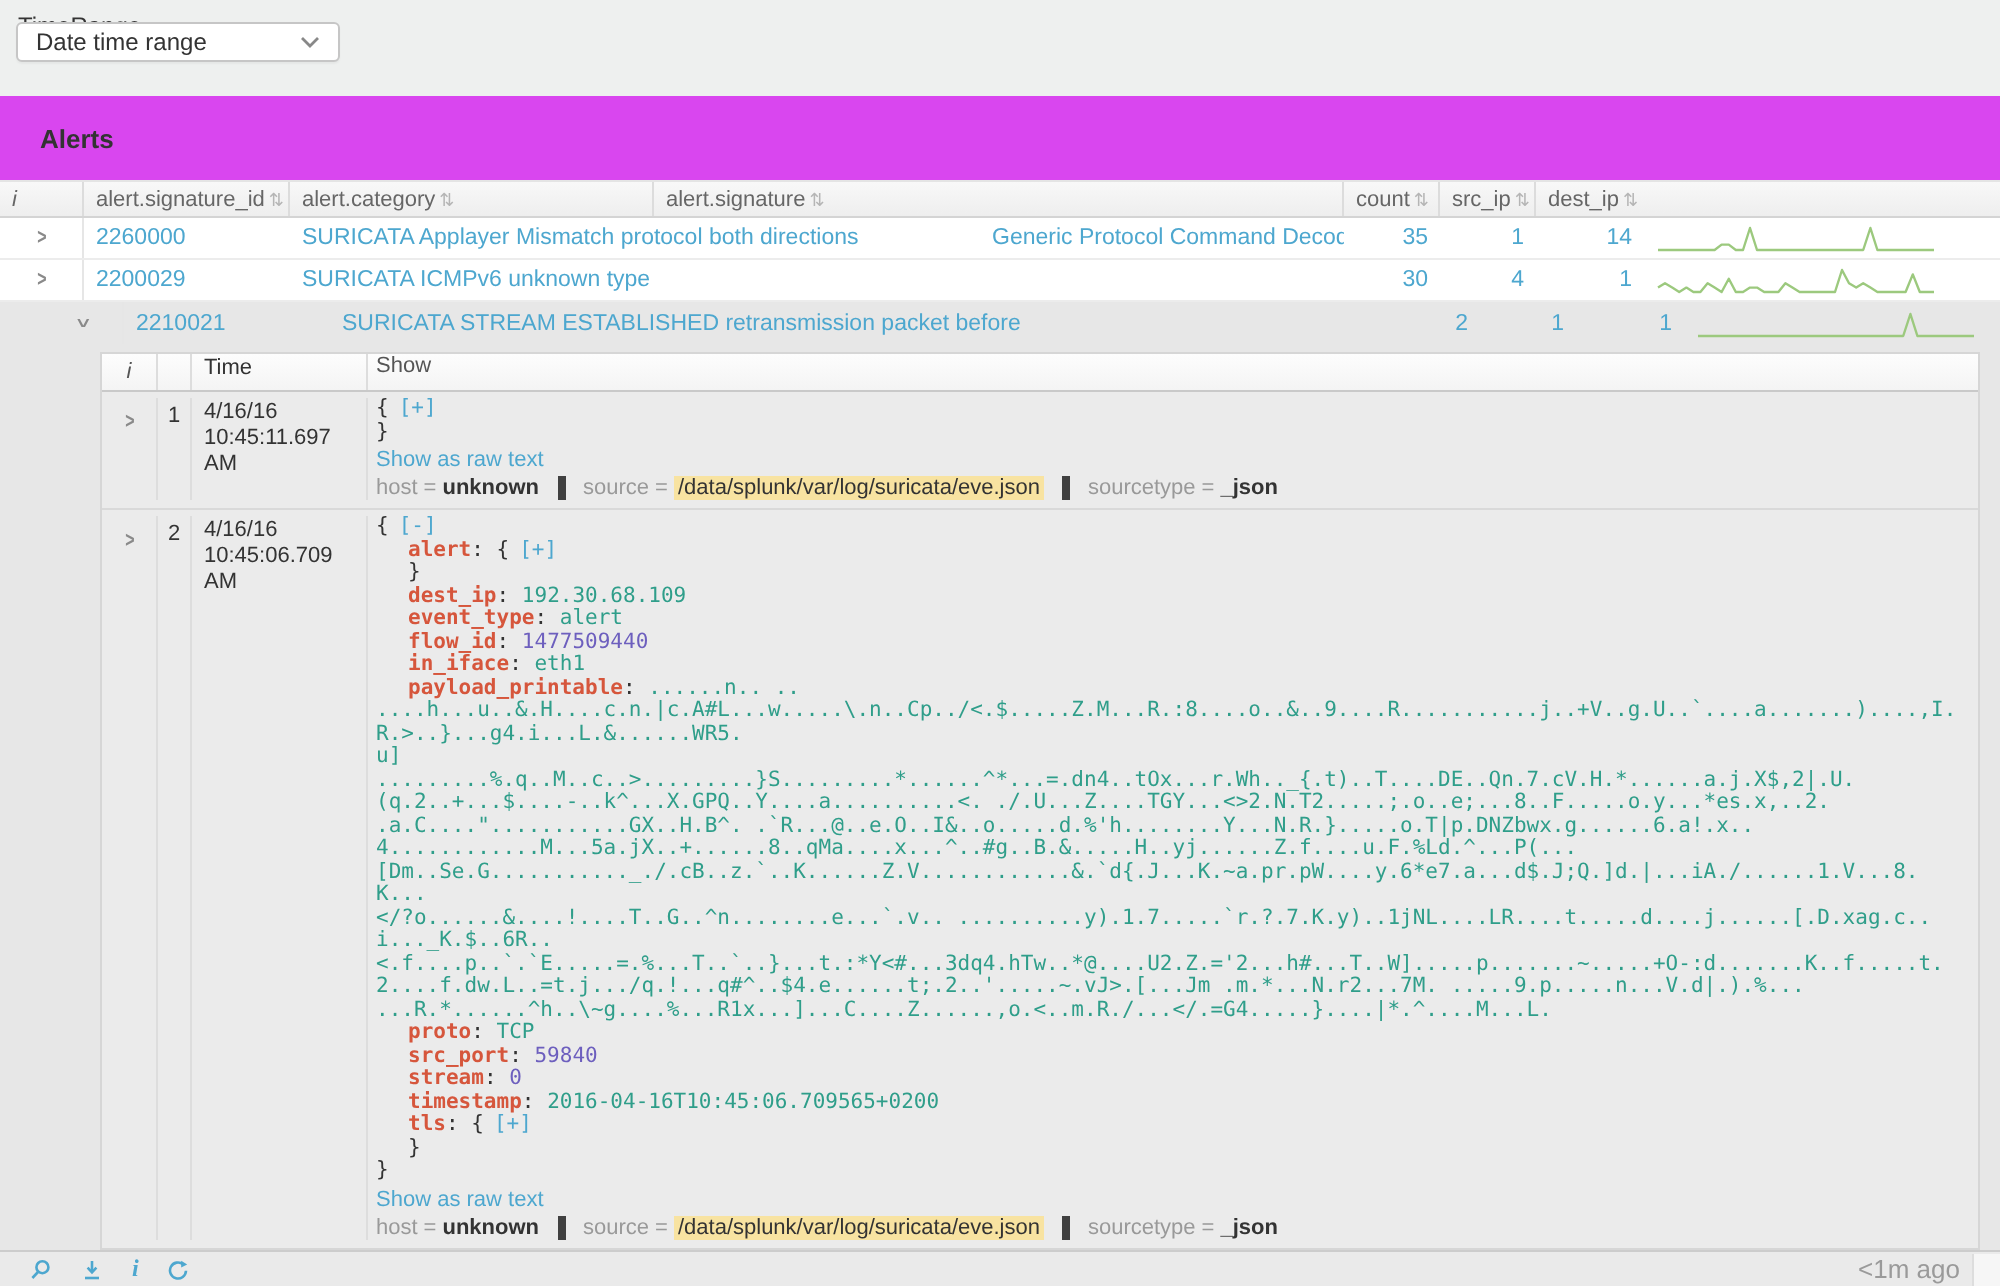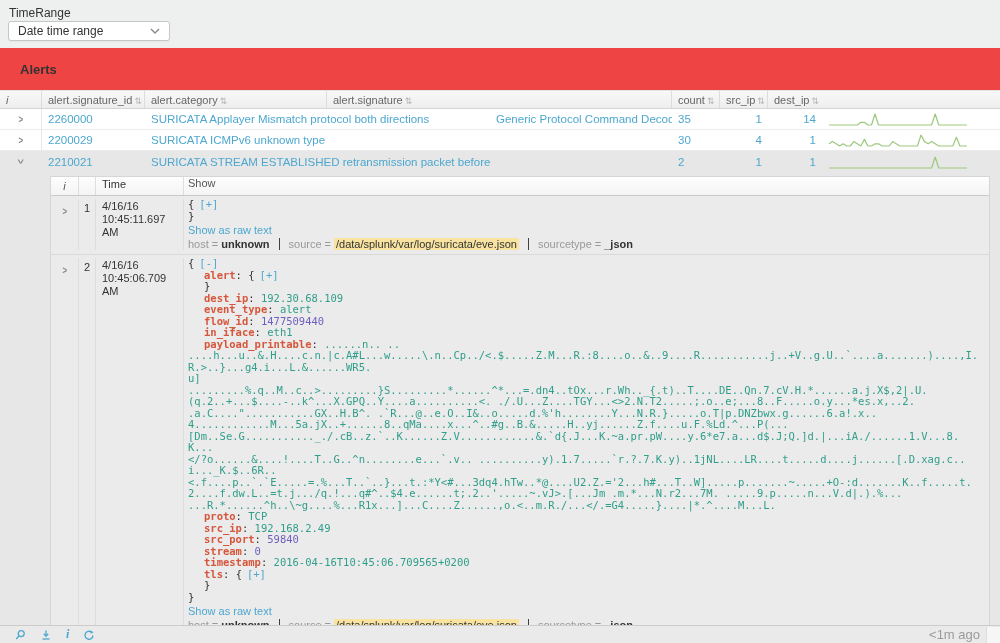--- a/index.html
+++ b/index.html
@@ -4,46 +4,46 @@
 <style>
   * { box-sizing: border-box; }
   html,body { margin:0; padding:0; }
   body {
     width:1000px; height:643px; position:relative; overflow:hidden;
     background:#eef0ef; font-family:"Liberation Sans", sans-serif; color:#333;
   }
   
   .tr-label { font-size:12px; color:#333; padding:6px 0 0 9px; }
   .dropdown {
-    position:absolute; left:8px; top:21px; width:162px; height:20px;
+    position:absolute; left:8px; top:11px; width:162px; height:20px;
     background:#fff; border:1px solid #c6c6c6; border-radius:3px;
     display:flex; align-items:center; justify-content:space-between;
     padding:0 9px; font-size:12px; color:#333; cursor:pointer;
     box-shadow:0 1px 1px rgba(0,0,0,.04);
   }
   .chev svg { display:block; }
   
-  .panel { position:absolute; left:0; top:48px; width:1000px; height:577px; background:#ef4444; }
+  .panel { position:absolute; left:0; top:48px; width:1000px; height:577px; background:#d946ef; }
   .panel-title { font-size:13px; font-weight:bold; color:#333; padding:14px 20px 13px; }
   
   .thead { display:flex; height:19px; background:linear-gradient(#f8f8f8,#eeeeee);
     border-top:1px solid #e4e4e4; border-bottom:1px solid #d4d4d4; }
   .th { font-size:11px; color:#666; padding:3px 6px 0; white-space:nowrap; overflow:hidden;
     border-right:1px solid #dcdcdc; cursor:pointer; }
   .th:last-child { border-right:none; }
   .sort { color:#b5b5b5; font-size:9px; margin-left:2px; }
   .c-i { width:42px; } .c-id { width:103px; text-align:left; }
   .c-sig { width:345px; } .c-cat { width:182px; }
-  .c-count { width:48px; text-align:left; } .c-src { width:48px; text-align:right; }
+  .c-count { width:48px; text-align:right; } .c-src { width:48px; text-align:right; }
   .c-dest { width:54px; text-align:right; } .c-spark { flex:1; }
   .trow { display:flex; height:21px; align-items:center; background:#fff; border-bottom:1px solid #ececec; }
   .trow .td { font-size:11.5px; padding:0 6px; white-space:nowrap; overflow:hidden; }
   .td.c-i { align-self:stretch; display:flex; align-items:center; justify-content:center;
     border-right:1px solid #e6e6e6; }
-  .trow.expanded { background:#e7e7e7; border-bottom:none; }
+  .trow.expanded { background:#e7e7e7; border-bottom:none;padding-left:20px; }
   .link { color:#4da7cf; cursor:pointer; }
   .arrow { color:#8a8a8a; font-size:10px; font-weight:bold; display:inline-block;
     transform:scale(.8,1.1); cursor:pointer; }
   .arrow.down { transform:rotate(90deg) scale(.8,1.1); }
   .sparkcell svg { display:block; }
   
   .expand-area { background:#e7e7e7; padding:4px 10px 4px 50px; border-bottom:1px solid #cfcfcf; }
   .events-box { border:1px solid #d6d6d6; background:#ebebeb; }
   .ev-head { display:flex; height:19px; background:linear-gradient(#fdfdfd,#f4f4f4);
     border-bottom:1px solid #c9c9c9; }
@@ -68,21 +68,21 @@
   .jkey::after { content:": "; color:#333; font-weight:normal; }
   .jstr { color:#2f9e8a; }
   .jnum { color:#6d5fbe; }
   .jtoggle { color:#4da7cf; cursor:pointer; margin-left:5px; }
   .payload { font-family:"DejaVu Sans Mono", monospace; font-size:10.5px; line-height:11.5px;
     color:#2f9e8a; white-space:pre-wrap; word-break:break-all; }
   .rawlink { display:block; font-size:11px; line-height:12px; color:#4da7cf; margin-top:2px; cursor:pointer; }
   
   .meta { display:flex; align-items:center; font-size:11px; line-height:12px; color:#999; margin-top:2px; }
   .mitem { display:flex; align-items:center;justify-content:flex-end; }
-  .mitem + .mitem { border-left:1px solid #404040; margin-left:9px; padding-left:9px; }
+  .mitem + .mitem { border-left:4px solid #404040; margin-left:9px; padding-left:9px; }
   .meq { margin:0 3px; color:#999; }
   .mval { color:#333; font-weight:bold; cursor:pointer; }
   .mval.hl { background:#f8e3a1; padding:0 2px; font-weight:normal; color:#333; }
   
   .pfooter { position:absolute; left:0; top:625px; width:1000px; height:18px;
     background:#eaeaea; border-top:1px solid #cccccc; display:flex; align-items:center; }
   .ficon { margin-left:14px; cursor:pointer; display:flex; align-items:center; }
   .ficon-i { color:#4da7cf; font-style:italic; font-family:"Liberation Serif", serif;
     font-size:12px; font-weight:bold; }
   .ago { margin-left:auto; font-size:13px; color:#9a9a9a; padding-right:6px; }
@@ -229,21 +229,20 @@
 .........%.q..M..c..&gt;.........}S.........*......^*...=.dn4..tOx...r.Wh.._{.t)..T....DE..Qn.7.cV.H.*......a.j.X$,2|.U.
 (q.2..+...$....-..k^...X.GPQ..Y....a..........&lt;. ./.U...Z....TGY...&lt;&gt;2.N.T2.....;.o..e;...8..F.....o.y...*es.x,..2.
 .a.C...."...........GX..H.B^. .`R...@..e.O..I&amp;..o.....d.%'h........Y...N.R.}.....o.T|p.DNZbwx.g......6.a!.x..
 4............M...5a.jX..+......8..qMa....x...^..#g..B.&amp;.....H..yj......Z.f....u.F.%Ld.^...P(...
 [Dm..Se.G..........._./.cB..z.`..K......Z.V............&amp;.`d{.J...K.~a.pr.pW....y.6*e7.a...d$.J;Q.]d.|...iA./......1.V...8.K...
 &lt;/?o......&amp;....!....T..G..^n........e...`.v.. ..........y).1.7.....`r.?.7.K.y)..1jNL....LR....t.....d....j......[.D.xag.c..i..._K.$..6R..
 &lt;.f....p..`.`E.....=.%...T..`..}...t.:*Y&lt;#...3dq4.hTw..*@....U2.Z.='2...h#...T..W].....p.......~.....+O-:d.......K..f.....t.
 2....f.dw.L..=t.j.../q.!...q#^..$4.e......t;.2..'.....~.vJ&gt;.[...Jm .m.*...N.r2...7M. .....9.p.....n...V.d|.).%...
 ...R.*......^h..\~g....%...R1x...]...C....Z......,o.&lt;..m.R./...&lt;/.=G4.....}....|*.^....M...L.</div>
             <div class="jline ind"><span class="jkey">proto</span><span class="jstr">TCP</span></div>
-            <div class="jline ind"><span class="jkey">src_ip</span><span class="jstr">192.168.2.49</span></div>
             <div class="jline ind"><span class="jkey">src_port</span><span class="jnum">59840</span></div>
             <div class="jline ind"><span class="jkey">stream</span><span class="jnum">0</span></div>
             <div class="jline ind"><span class="jkey">timestamp</span><span class="jstr">2016-04-16T10:45:06.709565+0200</span></div>
             <div class="jline ind"><span class="jkey">tls</span><span>{</span><span class="jtoggle">[+]</span></div>
             <div class="jline ind"><span>}</span></div>
             <div class="jline"><span>}</span></div>
           </div>
           <span class="rawlink">Show as raw text</span>
           <div class="meta">
             <span class="mitem">

